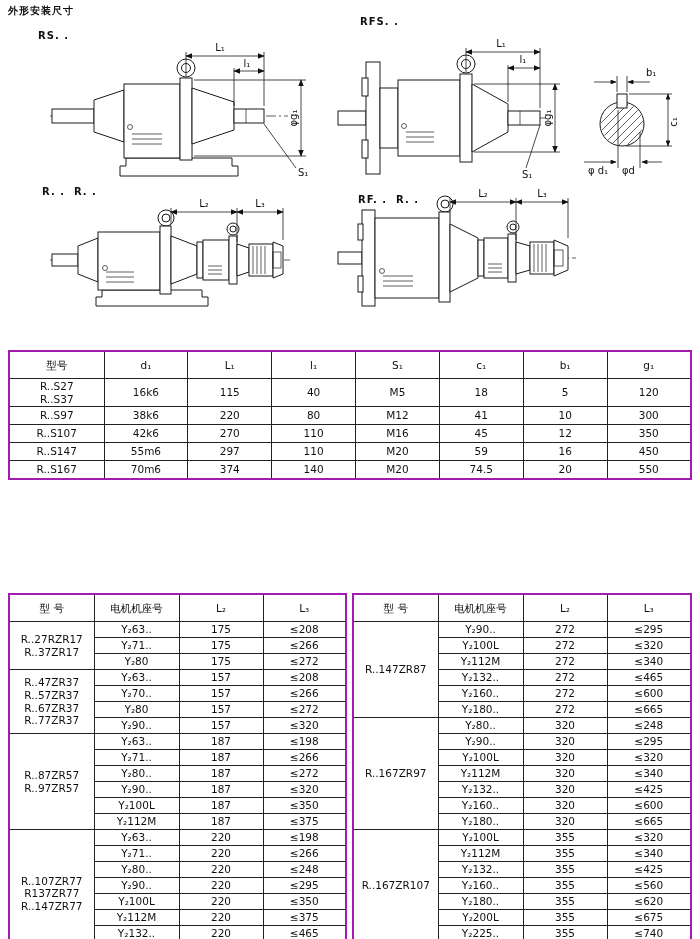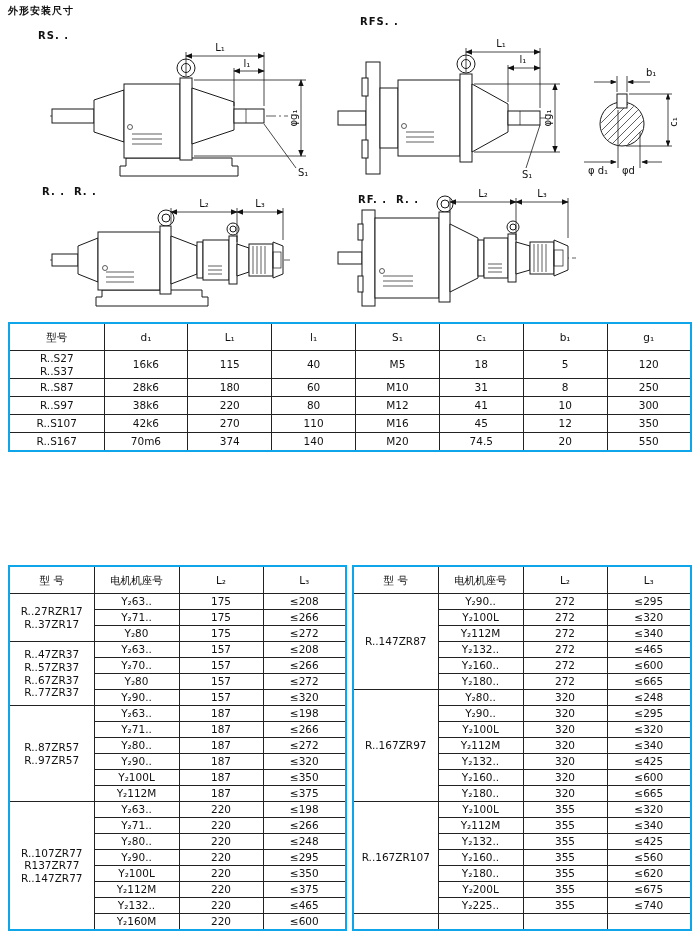--- a/index.html
+++ b/index.html
@@ -10,21 +10,21 @@
   }
   .abs{position:absolute;}
   .page-title{left:8px;top:4px;font-size:10px;font-weight:bold;letter-spacing:1px;}
   .draw-label{font-size:10px;font-weight:bold;letter-spacing:1px;white-space:pre;}
   svg{overflow:visible;display:block;}
   svg .f{fill:#ffffff;stroke:#1a1a1a;stroke-width:1;}
   svg .thin{fill:none;stroke:#1a1a1a;stroke-width:.7;}
   svg .cl{fill:none;stroke:#1a1a1a;stroke-width:.7;stroke-dasharray:10 3 2 3;}
   svg .dim{fill:none;stroke:#1a1a1a;stroke-width:.8;}
   svg text{font-size:10px;fill:#111;font-family:"DejaVu Sans","Liberation Sans",sans-serif;}
-  table{border-collapse:collapse;table-layout:fixed;background:#fff;border:2px solid #0ea5e9;}
+  table{border-collapse:collapse;table-layout:fixed;background:#fff;border:2px solid #a21caf;margin-top:28px;}
   th,td{border:1px solid #222;text-align:center;vertical-align:middle;
         font-size:10.5px;font-weight:normal;padding:1px 2px;line-height:1.2;}
   #dims-table{left:8px;top:322px;width:684px;}
   #dims-table th{height:24px;}
   #dims-table td{height:15px;}
   #motor-left{left:8px;top:565px;width:339px;}
   #motor-right{left:352px;top:565px;width:340px;}
   #motor-left th,#motor-right th{height:24px;}
   #motor-left td,#motor-right td{height:13px;}
 </style>
@@ -277,50 +277,50 @@
         <td rowspan="1">R..S27<br>R..S37</td>
         <td>16k6</td>
         <td>115</td>
         <td>40</td>
         <td>M5</td>
         <td>18</td>
         <td>5</td>
         <td>120</td>
       </tr>
       <tr>
-        <td rowspan="1">R..S87</td>
-        <td>28k6</td>
-        <td>180</td>
-        <td>60</td>
-        <td>M10</td>
-        <td>31</td>
-        <td>8</td>
-        <td>250</td>
-      </tr>
-      <tr>
         <td rowspan="1">R..S97</td>
         <td>38k6</td>
         <td>220</td>
         <td>80</td>
         <td>M12</td>
         <td>41</td>
         <td>10</td>
         <td>300</td>
       </tr>
       <tr>
         <td rowspan="1">R..S107</td>
         <td>42k6</td>
         <td>270</td>
         <td>110</td>
         <td>M16</td>
         <td>45</td>
         <td>12</td>
         <td>350</td>
       </tr>
       <tr>
+        <td rowspan="1">R..S147</td>
+        <td>55m6</td>
+        <td>297</td>
+        <td>110</td>
+        <td>M20</td>
+        <td>59</td>
+        <td>16</td>
+        <td>450</td>
+      </tr>
+      <tr>
         <td rowspan="1">R..S167</td>
         <td>70m6</td>
         <td>374</td>
         <td>140</td>
         <td>M20</td>
         <td>74.5</td>
         <td>20</td>
         <td>550</td>
       </tr>
     </tbody>

